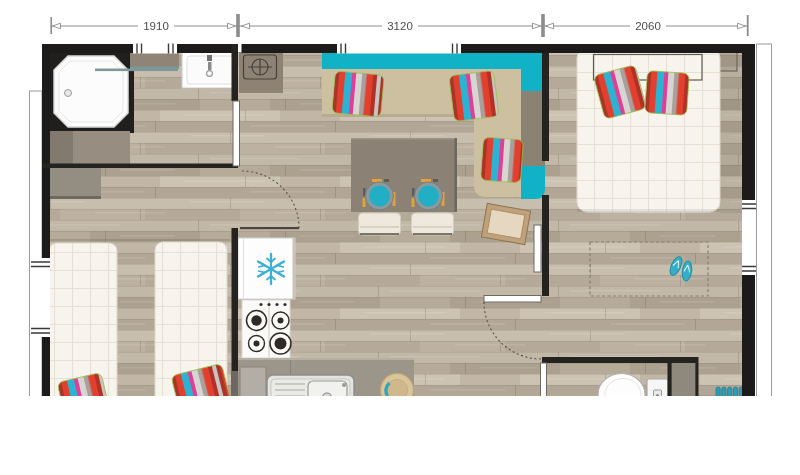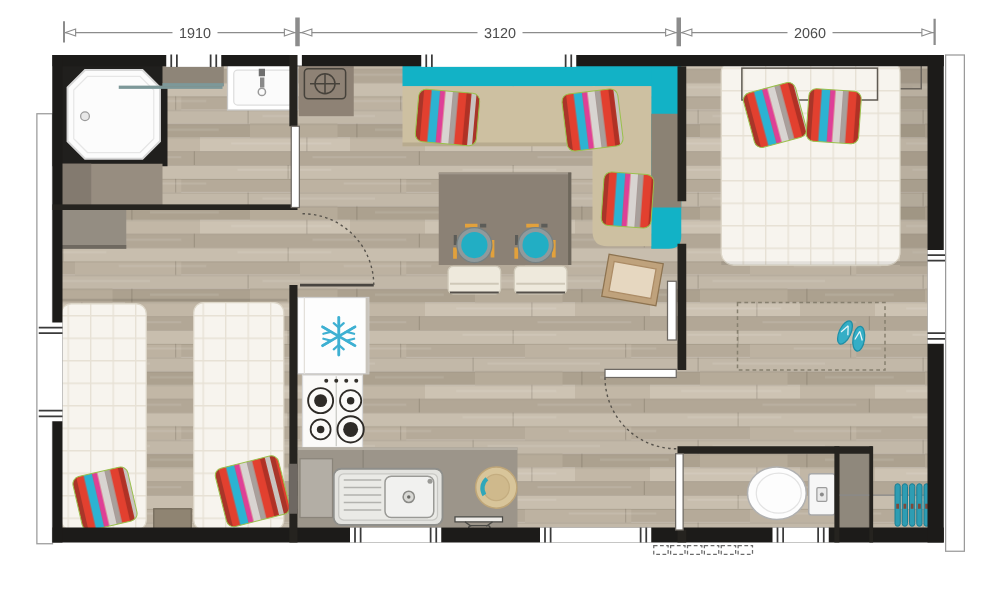--- a/index.html
+++ b/index.html
@@ -1,15 +1,15 @@
 <!DOCTYPE html>
 <html><head><meta charset="utf-8">
 <style>
 html,body{margin:0;padding:0;background:#fff;}
-#wrap{position:relative;width:800px;height:475px;font-family:"Liberation Sans",sans-serif;text-align:right;}
+#wrap{position:relative;width:800px;height:396px;font-family:"Liberation Sans",sans-serif;text-align:right;}
 </style></head>
 <body>
 <div id="wrap">
 <svg width="800" height="475" viewBox="0 0 800 475" xmlns="http://www.w3.org/2000/svg">
 <defs>
 <pattern id="wood" width="180" height="66" patternUnits="userSpaceOnUse">
   <rect x="0" y="0" width="180" height="11" fill="#c8beae"></rect>
   <rect x="0" y="11" width="180" height="11" fill="#b5aa99"></rect>
   <rect x="0" y="22" width="180" height="11" fill="#c2b8a8"></rect>
   <rect x="0" y="33" width="180" height="11" fill="#aca18f"></rect>

